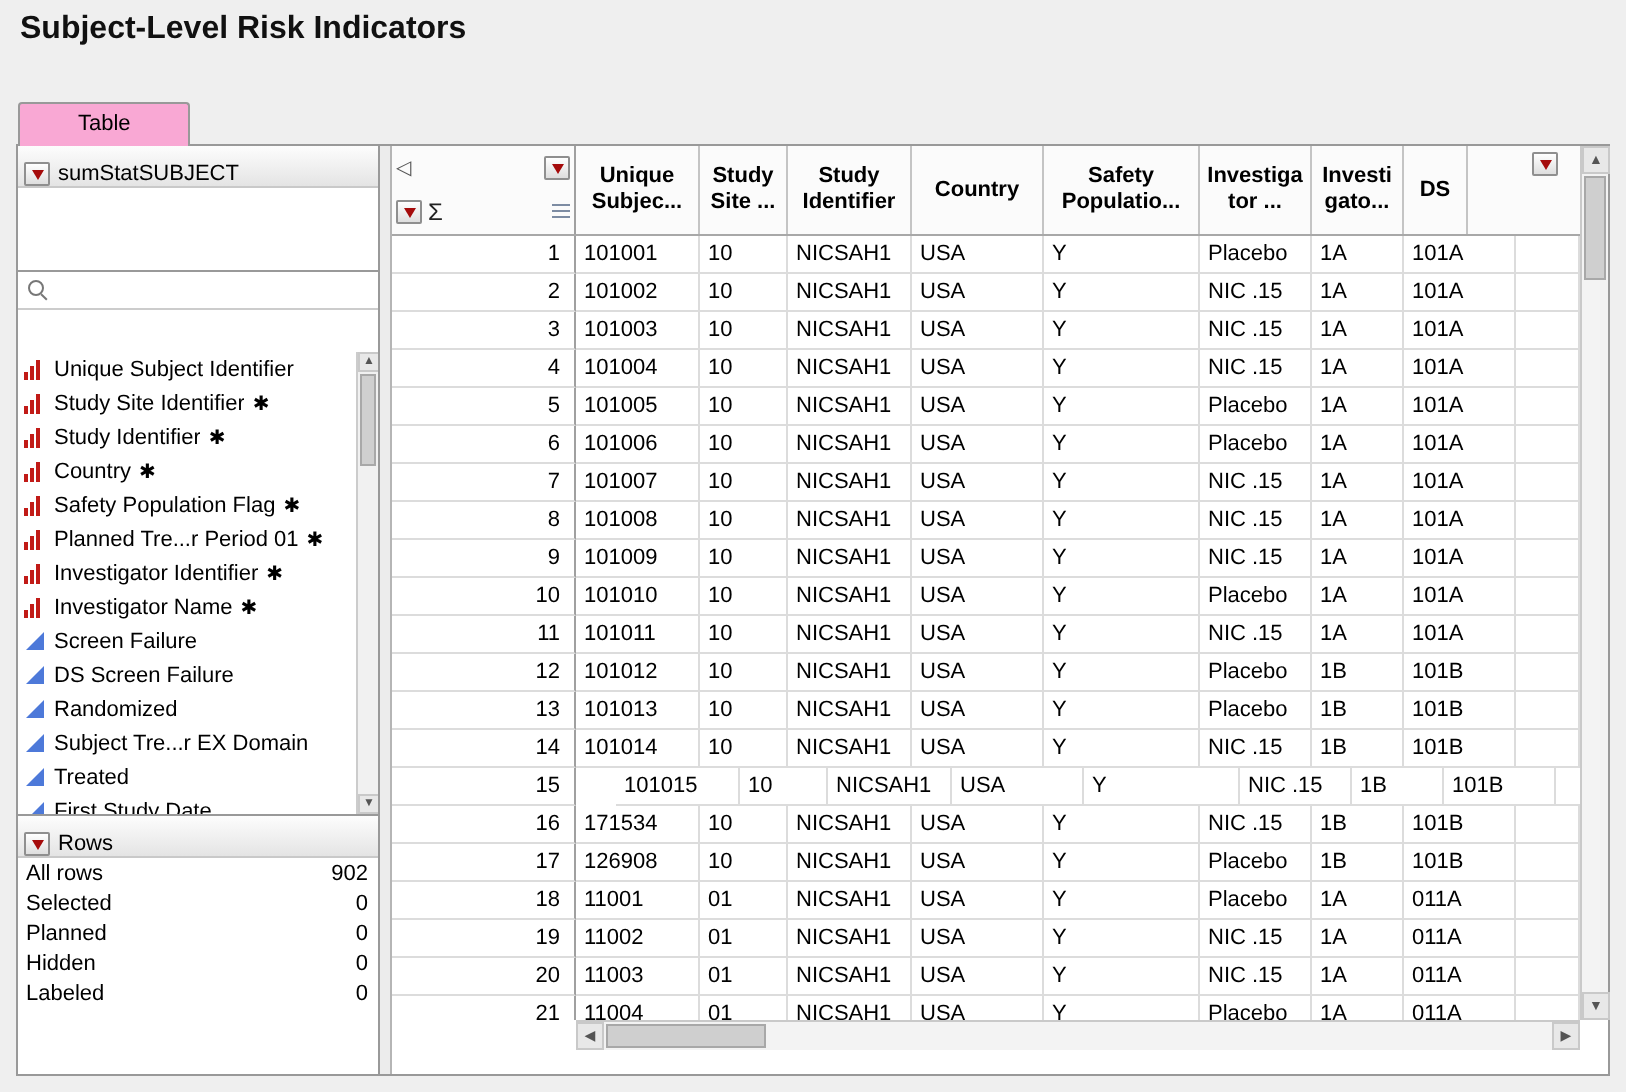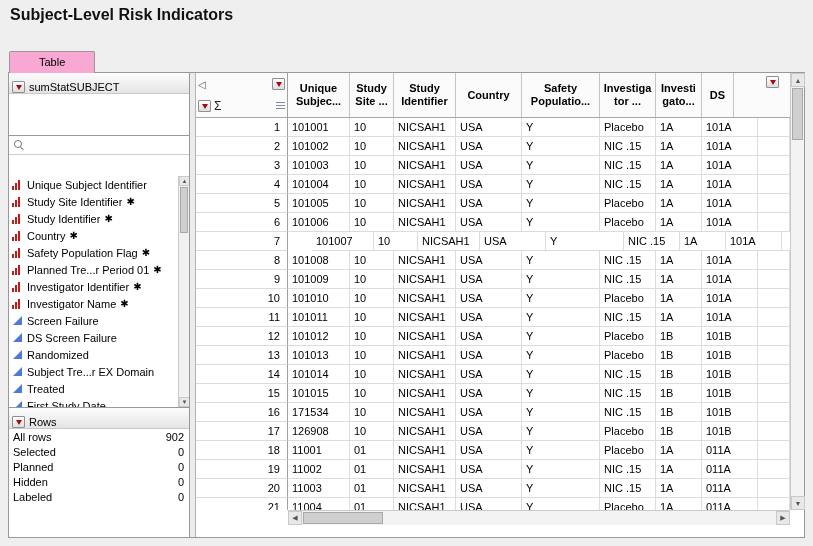--- a/index.html
+++ b/index.html
@@ -334,21 +334,21 @@
               <div class="gc" style="width: 62px;">NICSAH1</div>
               <div class="gc" style="width: 66px;">USA</div>
               <div class="gc" style="width: 78px;">Y</div>
               <div class="gc" style="width: 56px;">Placebo</div>
               <div class="gc" style="width: 46px;">1A</div>
               <div class="gc" style="width: 56px;">101A</div>
               <div class="gc" style="width: 32px;"></div>
             </div>
             <div class="grow">
               <div class="rn">7</div>
-              <div class="gc" style="width: 62px; margin-left: 24px;">101007</div>
+              <div class="gc" style="width: 62px;">101007</div>
               <div class="gc" style="width: 44px;">10</div>
               <div class="gc" style="width: 62px;">NICSAH1</div>
               <div class="gc" style="width: 66px;">USA</div>
               <div class="gc" style="width: 78px;">Y</div>
               <div class="gc" style="width: 56px;">NIC .15</div>
               <div class="gc" style="width: 46px;">1A</div>
               <div class="gc" style="width: 56px;">101A</div>
               <div class="gc" style="width: 32px;"></div>
             </div>
             <div class="grow">
@@ -430,21 +430,21 @@
               <div class="gc" style="width: 62px;">NICSAH1</div>
               <div class="gc" style="width: 66px;">USA</div>
               <div class="gc" style="width: 78px;">Y</div>
               <div class="gc" style="width: 56px;">NIC .15</div>
               <div class="gc" style="width: 46px;">1B</div>
               <div class="gc" style="width: 56px;">101B</div>
               <div class="gc" style="width: 32px;"></div>
             </div>
             <div class="grow">
               <div class="rn">15</div>
-              <div class="gc" style="width: 62px;">101015</div>
+              <div class="gc" style="width: 62px; margin-left: 20px;">101015</div>
               <div class="gc" style="width: 44px;">10</div>
               <div class="gc" style="width: 62px;">NICSAH1</div>
               <div class="gc" style="width: 66px;">USA</div>
               <div class="gc" style="width: 78px;">Y</div>
               <div class="gc" style="width: 56px;">NIC .15</div>
               <div class="gc" style="width: 46px;">1B</div>
               <div class="gc" style="width: 56px;">101B</div>
               <div class="gc" style="width: 32px;"></div>
             </div>
             <div class="grow">

